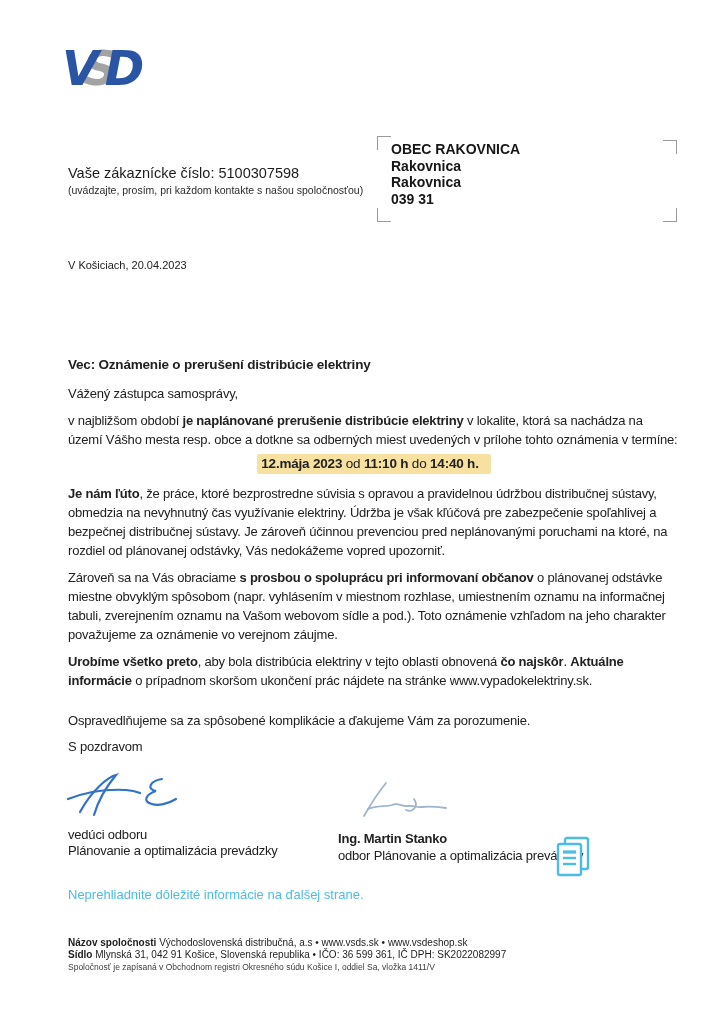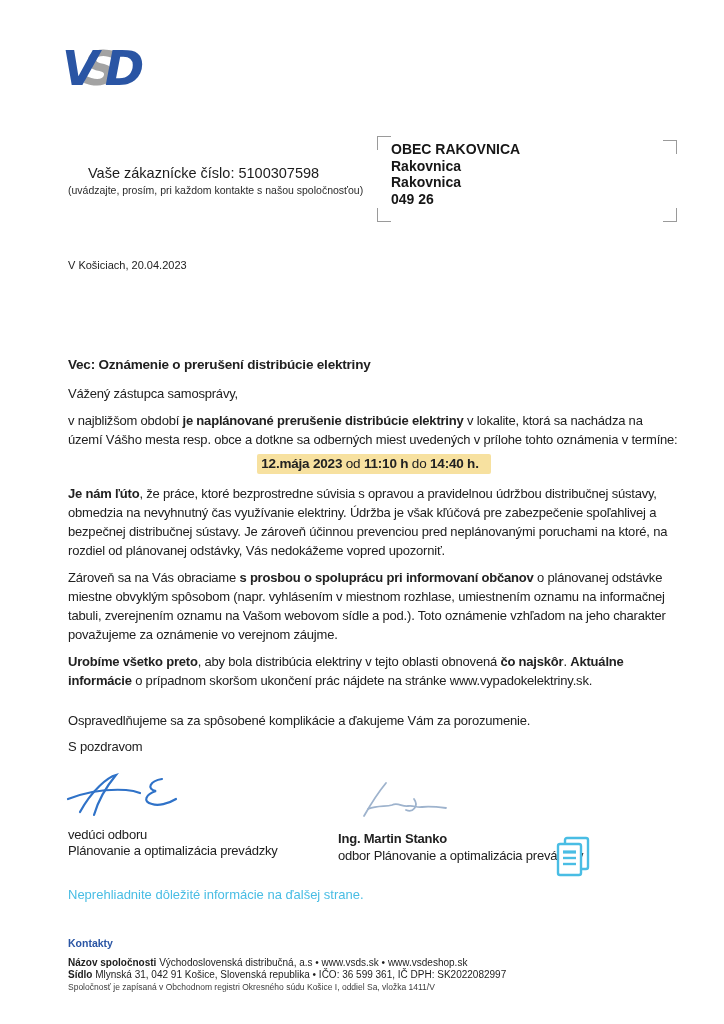--- a/index.html
+++ b/index.html
@@ -13,21 +13,21 @@
   .page{position:relative; width:724px; height:1024px; background:#ffffff; margin:0 auto; overflow:hidden;}
 
   
   .logo{position:absolute; left:62px; top:36px;}
   .logo text{font-family:"DejaVu Sans", sans-serif; font-weight:bold; font-style:italic; font-size:58px;}
   .logo .blue{fill:var(--accent);}
   .logo .gray{fill:var(--logogray);}
 
   
   .customer{position:absolute; left:68px; top:165px;}
-  .customer .num{font-size:14.5px; color:#1c1c1c;margin-left:20px;}
+  .customer .num{font-size:14.5px; color:#1c1c1c;}
   .customer .note{font-size:10.5px; margin-top:3px; color:#2b2b2b;}
 
   
   .mark{position:absolute; width:14px; height:14px; border:0 solid var(--mark);}
   .mark.tl{left:377px; top:136px; border-left-width:1px; border-top-width:1px;}
   .mark.bl{left:377px; top:208px; border-left-width:1px; border-bottom-width:1px;}
   .mark.tr{left:663px; top:140px; border-right-width:1px; border-top-width:1px;}
   .mark.br{left:663px; top:208px; border-right-width:1px; border-bottom-width:1px;}
   .recipient{position:absolute; left:391px; top:141px; font-size:14px; font-weight:bold; line-height:16.5px; color:#161616;}
 
@@ -88,21 +88,21 @@
 
   <div class="mark tl"></div>
   <div class="mark bl"></div>
   <div class="mark tr"></div>
   <div class="mark br"></div>
 
   <div class="recipient">
     <div>OBEC RAKOVNICA</div>
     <div>Rakovnica</div>
     <div>Rakovnica</div>
-    <div>049 26</div>
+    <div>039 31</div>
   </div>
 
   <div class="place-date">V Košiciach, 20.04.2023</div>
 
   <div class="content">
     <div class="subject">Vec: Oznámenie o prerušení distribúcie elektriny</div>
     <div class="salutation">Vážený zástupca samosprávy,</div>
     <p class="para"><span>v najbližšom období </span><span class="b">je naplánované prerušenie distribúcie elektriny</span><span> v lokalite, ktorá sa nachádza na území Vášho mesta resp. obce a dotkne sa odberných miest uvedených v prílohe tohto oznámenia v termíne:</span></p>
     <div class="outage">
       <span class="hl"><span class="b">12.mája 2023</span><span>  od </span><span class="b">11:10 h</span><span>  do </span><span class="b">14:40 h.</span></span>
@@ -139,19 +139,18 @@
     <rect x="13" y="3" width="23" height="31" rx="2"></rect>
     <rect class="front" x="6" y="9" width="23" height="31" rx="2"></rect>
     <line x1="11" y1="17" x2="24" y2="17" style="stroke-width:3.2"></line>
     <line x1="11" y1="23" x2="24" y2="23"></line>
     <line x1="11" y1="29" x2="24" y2="29"></line>
   </svg>
 
   <div class="notice">Neprehliadnite dôležité informácie na ďalšej strane.</div>
 
   <div class="footer">
-    <div class="head">Kontakty</div>
     <div class="line"><span class="b">Názov spoločnosti</span><span> Východoslovenská distribučná, a.s  • www.vsds.sk  • www.vsdeshop.sk</span></div>
     <div class="line"><span class="b">Sídlo</span><span> Mlynská 31, 042 91 Košice, Slovenská republika  • IČO: 36 599 361, IČ DPH: SK2022082997</span></div>
     <div class="registry">Spoločnosť je zapísaná v Obchodnom registri Okresného súdu Košice I, oddiel Sa, vložka 1411/V</div>
   </div>
 
 </div>
 
 </body></html>

